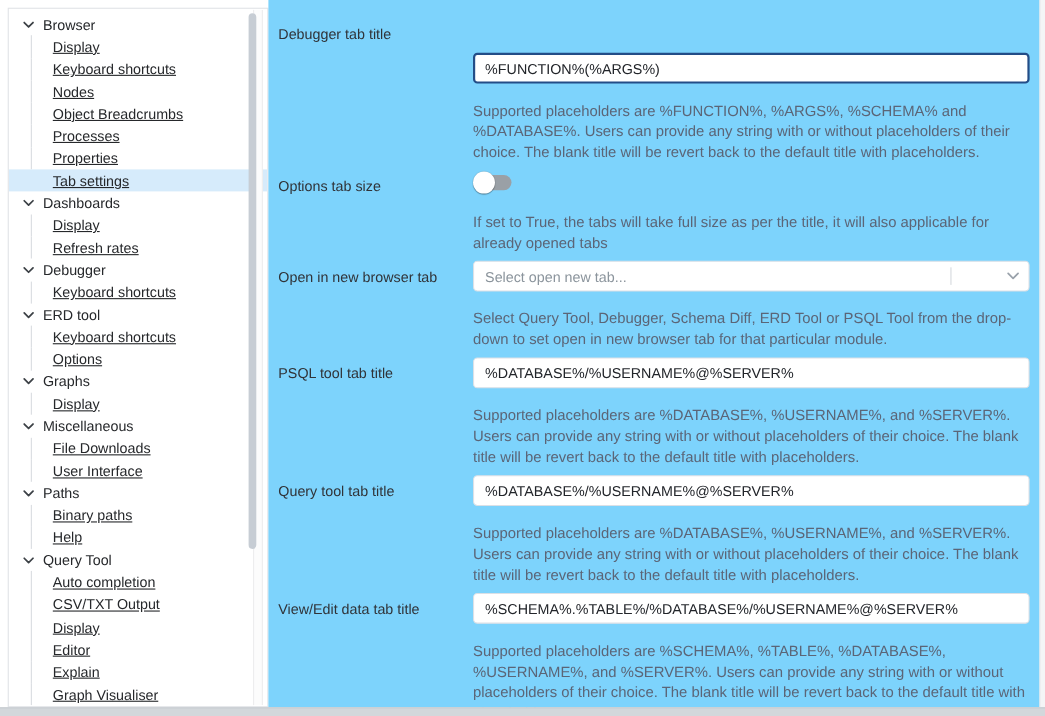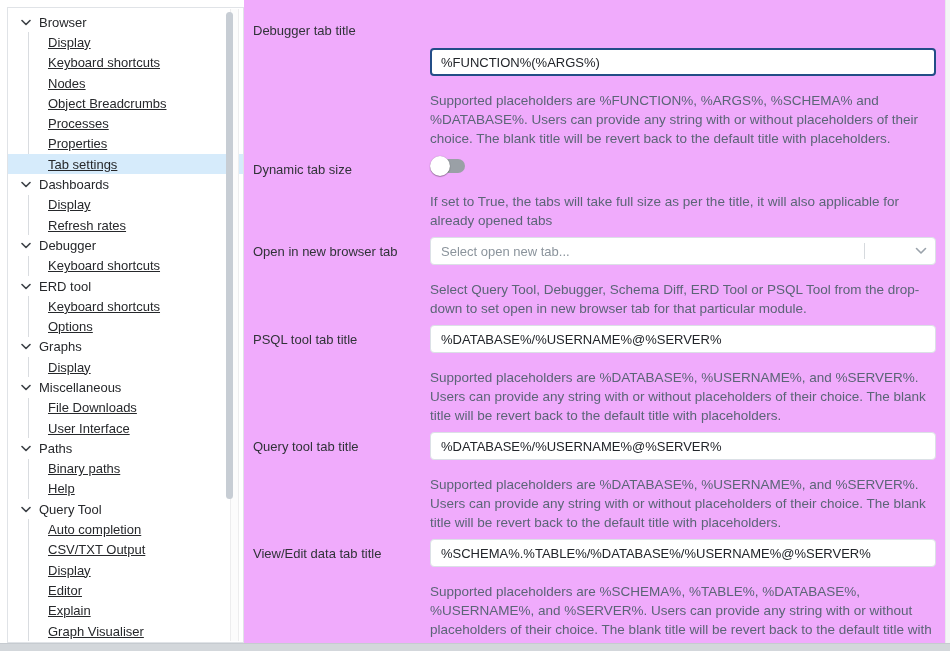--- a/index.html
+++ b/index.html
@@ -40,21 +40,21 @@
     background: #fcfcfc;
   }
   .sb-thumb {
     position: absolute; top: 3px; right: 5px; width: 7px; height: 487px;
     border-radius: 4px; background: var(--scrollbar-thumb, #c7cdd4);
   }
 
   
   .content {
     position: absolute; left: 244px; top: 0; right: 0; bottom: 8px;
-    padding: 16px 14px 0 9px; background: #f0abfc; overflow: hidden;
+    padding: 16px 14px 0 9px; background: #7dd3fc; overflow: hidden;
   }
   .field-row { display: flex; align-items: flex-start; }
   .field-label {
     width: 177px; flex: 0 0 177px; padding-top: 7px;
     font-size: 13px; color: var(--label-text, #303338);
   }
   .field-control { width: 506px; flex: 0 0 506px; }
 
   .text-input {
     width: 100%; height: 28px; border: 1px solid var(--input-border, #dbe0e6);
@@ -273,21 +273,21 @@
   <div class="content" id="fields-mount">
       <div class="field-row">
     <div class="field-label">Debugger tab title</div>
     <div class="field-control">
       <input class="text-input focused" type="text" value="%FUNCTION%(%ARGS%)" style="">
 
       <p class="field-help">Supported placeholders are %FUNCTION%, %ARGS%, %SCHEMA% and %DATABASE%. Users can provide any string with or without placeholders of their choice. The blank title will be revert back to the default title with placeholders.</p>
     </div>
   </div>
       <div class="field-row">
-    <div class="field-label">Dynamic tab size</div>
+    <div class="field-label">Options tab size</div>
     <div class="field-control">
 
       <div class="toggle">
         <span class="toggle-track"></span>
         <span class="toggle-thumb"></span>
       </div>
 
       <p class="field-help">If set to True, the tabs will take full size as per the title, it will also applicable for already opened tabs</p>
     </div>
   </div>

